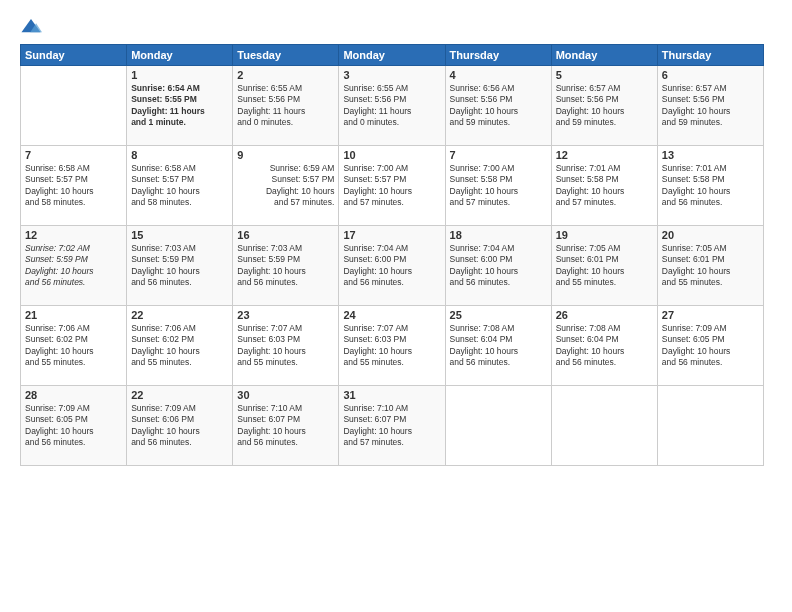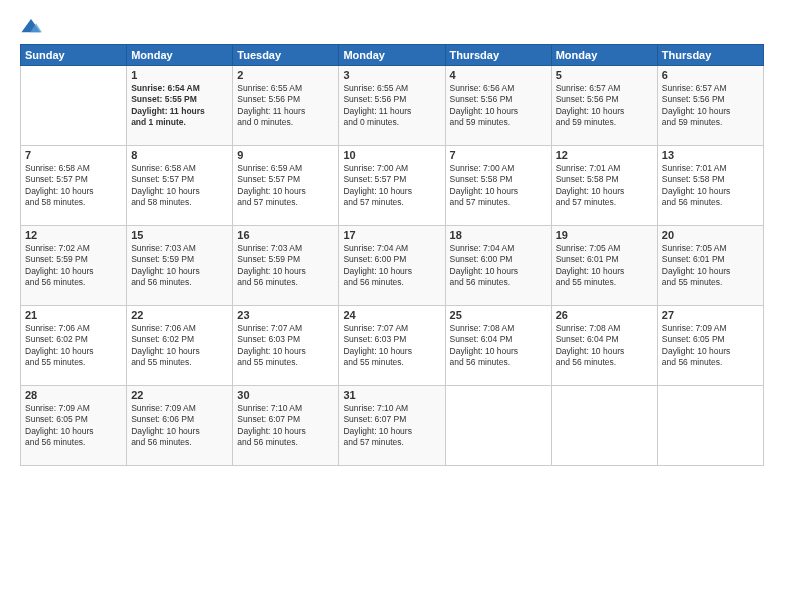--- a/index.html
+++ b/index.html
@@ -189,21 +189,21 @@
           </td>
           <td>
             <span class="day-num">8</span>
             <div class="cell-text" style="white-space: pre-wrap;">Sunrise: 6:58 AM
 Sunset: 5:57 PM
 Daylight: 10 hours
 and 58 minutes.</div>
           </td>
           <td>
             <span class="day-num">9</span>
-            <div class="cell-text" style="white-space: pre-wrap;">Sunrise: 6:59 AM
+            <div class="cell-text" style="white-space: pre-wrap; text-align: right;">Sunrise: 6:59 AM
 Sunset: 5:57 PM
 Daylight: 10 hours
 and 57 minutes.</div>
           </td>
           <td>
             <span class="day-num">10</span>
             <div class="cell-text" style="white-space: pre-wrap;">Sunrise: 7:00 AM
 Sunset: 5:57 PM
 Daylight: 10 hours
 and 57 minutes.</div>
@@ -226,21 +226,21 @@
             <span class="day-num">13</span>
             <div class="cell-text" style="white-space: pre-wrap;">Sunrise: 7:01 AM
 Sunset: 5:58 PM
 Daylight: 10 hours
 and 56 minutes.</div>
           </td>
         </tr>
         <tr>
           <td>
             <span class="day-num">12</span>
-            <div class="cell-text" style="white-space: pre-wrap;">Sunrise: 7:02 AM
+            <div class="cell-text" style="white-space: pre-wrap; font-style: italic;">Sunrise: 7:02 AM
 Sunset: 5:59 PM
 Daylight: 10 hours
 and 56 minutes.</div>
           </td>
           <td>
             <span class="day-num">15</span>
             <div class="cell-text" style="white-space: pre-wrap;">Sunrise: 7:03 AM
 Sunset: 5:59 PM
 Daylight: 10 hours
 and 56 minutes.</div>

